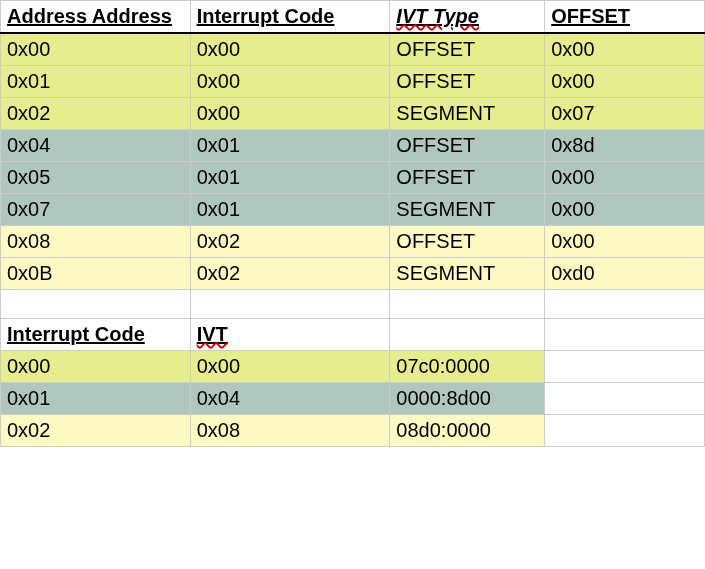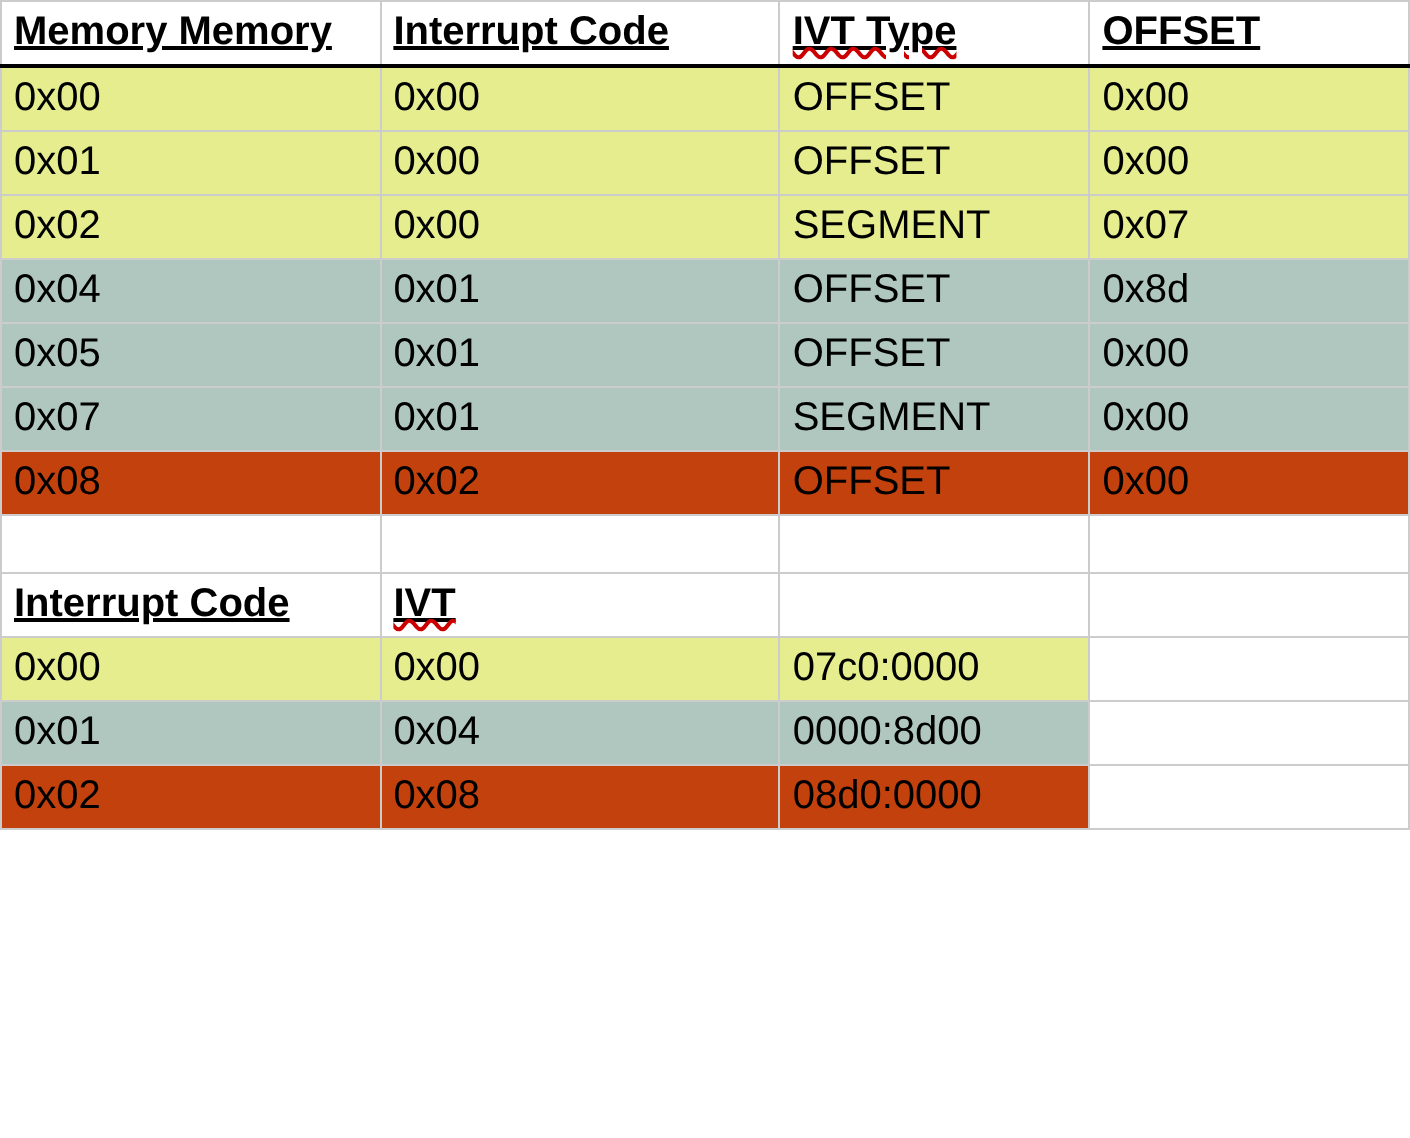--- a/index.html
+++ b/index.html
@@ -26,45 +26,45 @@
     }
     th {
       font-weight: bold;
       background: #fff;
       border-bottom: 2px solid #000;
       text-decoration: underline;
       text-decoration-color: #000;
     }
     .col1 { width: 190px; }
     .col2 { width: 200px; }
-    .col3 { width: 155px; }
+    .col3 { width: 155px; font-style: italic; }
     .col4 { width: 160px; }
     .yellow { background-color: #e6ed8e; }
     .teal { background-color: #afc7be; margin-left: 43px; }
-    .pink { background-color: #c2410c; }
+    .pink { background-color: #fef9c3; }
     .blank-row td {
       background: #fff;
       height: 29px;
     }
     .header2 th {
       border-bottom: 1px solid #ccc;
     }
     .wavy {
       text-decoration: underline;
       text-decoration-style: wavy;
       text-decoration-color: #c00;
     }
   </style>
 </head>
 <body>
 
 <table>
   <thead>
     <tr>
-      <th class="col1">Memory Memory</th>
+      <th class="col1">Address Address</th>
       <th class="col2">Interrupt Code</th>
       <th class="col3"><span class="wavy">IVT Type</span></th>
       <th class="col4">OFFSET</th>
     </tr>
   </thead>
   <tbody id="table1-body">
       <tr>
         <td class="yellow">0x00</td>
         <td class="yellow">0x00</td>
         <td class="yellow">OFFSET</td>
@@ -99,20 +99,26 @@
         <td class="teal">0x01</td>
         <td class="teal">SEGMENT</td>
         <td class="teal">0x00</td>
       </tr>
       <tr>
         <td class="pink">0x08</td>
         <td class="pink">0x02</td>
         <td class="pink">OFFSET</td>
         <td class="pink">0x00</td>
       </tr>
+      <tr>
+        <td class="pink">0x0B</td>
+        <td class="pink">0x02</td>
+        <td class="pink">SEGMENT</td>
+        <td class="pink">0xd0</td>
+      </tr>
     </tbody>
   <tbody>
     <tr class="blank-row">
       <td></td>
         <td></td>
         <td></td>
         <td></td>
     </tr>
   </tbody>
   <thead class="header2">

